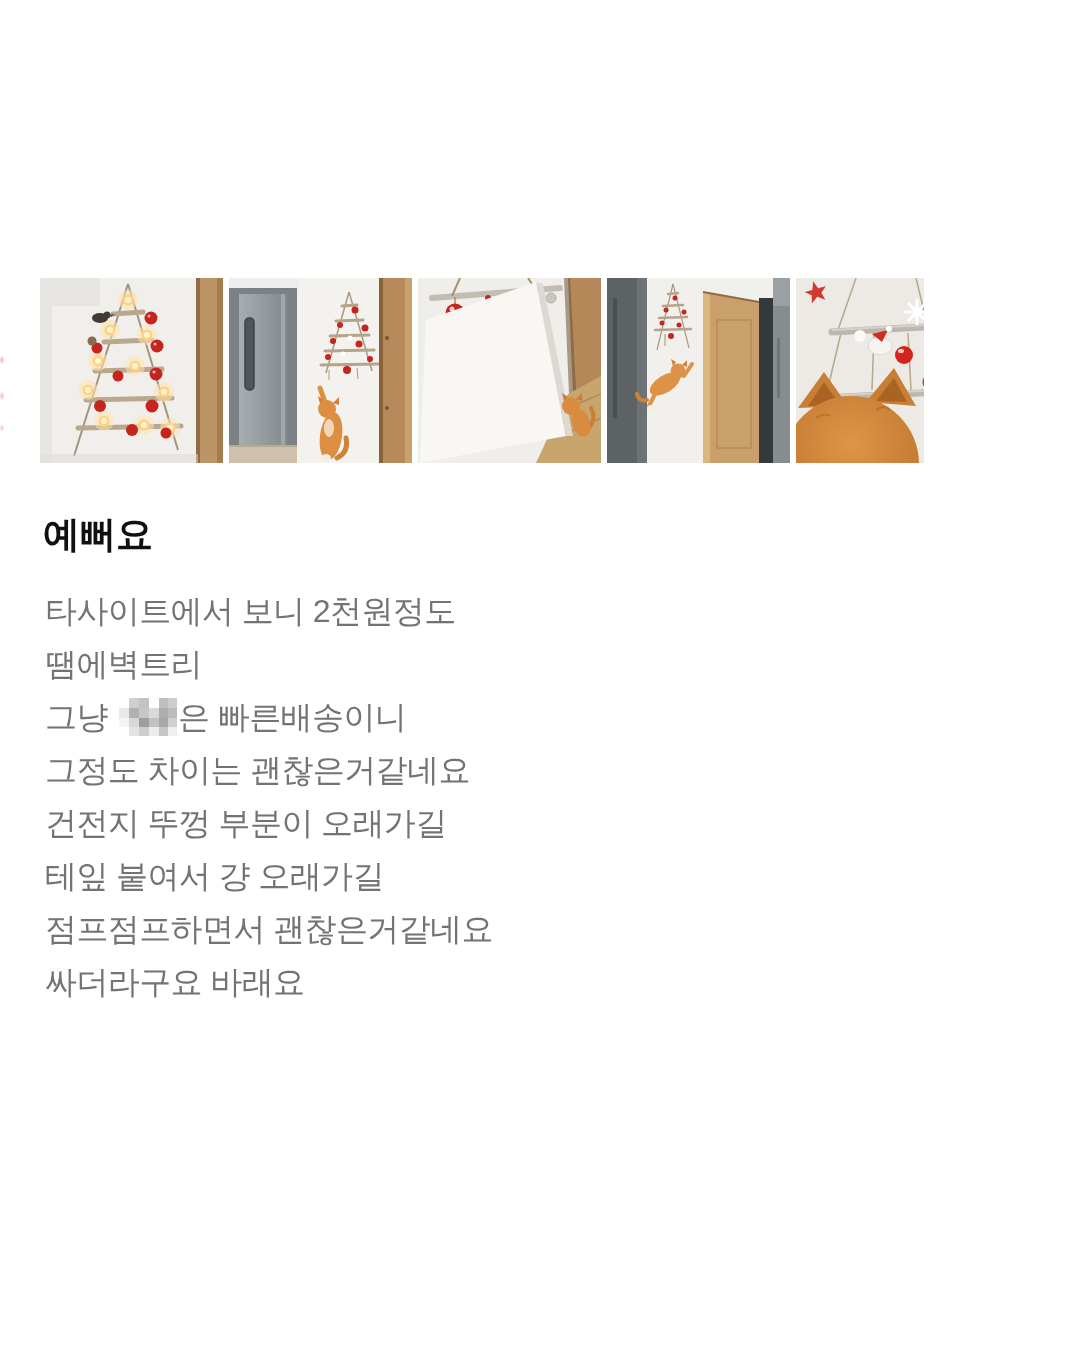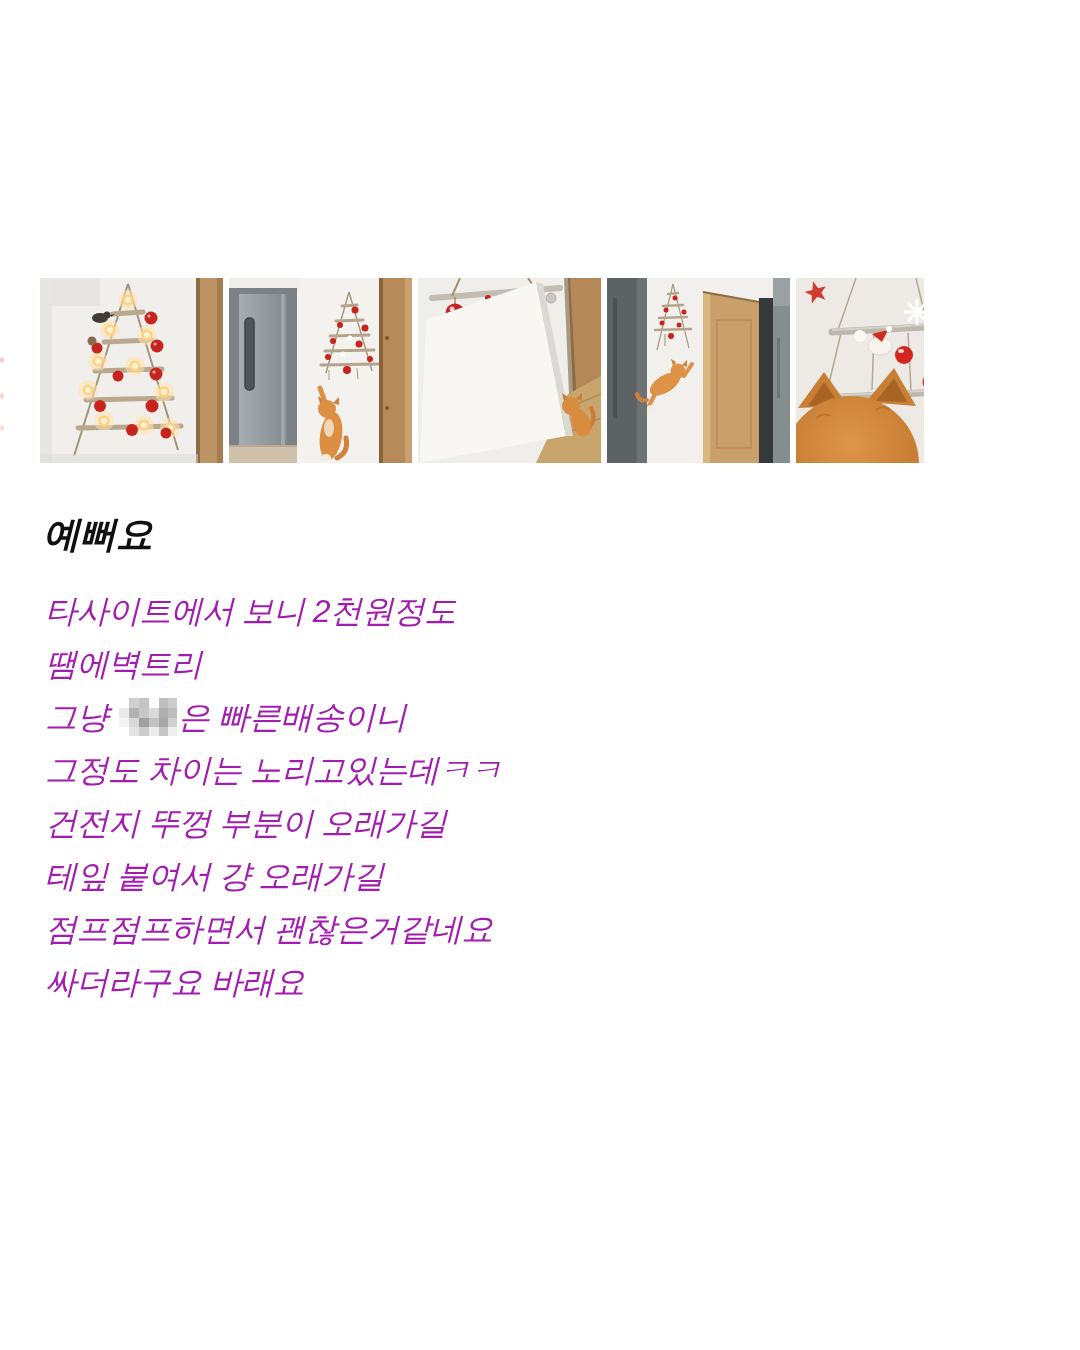--- a/index.html
+++ b/index.html
@@ -1,19 +1,18 @@
 <!DOCTYPE html>
 <html><head>
 <meta charset="utf-8">
 <style>
   html,body{margin:0;padding:0;background:#ffffff;}
   .canvas{
     position:relative;width:924px;height:1350px;background:#ffffff;overflow:hidden;
     font-family:"Liberation Sans","DejaVu Sans",sans-serif;
-    font-style:italic;
   }
   
   .thumb-row{
     position:absolute;left:40px;top:278px;width:1034px;height:185px;
     display:flex;gap:6px;overflow:hidden;
   }
   .thumb{
     flex:0 0 183px;width:183px;height:185px;position:relative;overflow:hidden;
     background:#f0eeea;
   }
@@ -34,21 +33,21 @@
       radial-gradient(4px 6px at 2px 150px, rgba(216,122,102,.38), rgba(216,122,102,0) 70%);
   }
   
   .review-title{
     position:absolute;left:43px;top:513px;
     font-size:37px;line-height:44px;font-weight:bold;color:#101010;
     letter-spacing:-0.5px;white-space:nowrap;
   }
   .review-body{
     position:absolute;left:45px;top:585px;width:1000px;
-    font-size:32px;line-height:53px;color:#a21caf;letter-spacing:-0.6px;
+    font-size:32px;line-height:53px;color:#737373;letter-spacing:-0.6px;
   }
   .review-line{height:53px;white-space:nowrap;}
   .mosaic{
     display:inline-block;width:58px;height:38px;vertical-align:-8px;
     margin:0 1px 0 3px;
   }
   .mosaic svg{display:block;width:58px;height:38px;}
 </style>
 </head>
 <body>
@@ -397,20 +396,20 @@
             <rect x="30" y="20" width="10" height="9" fill="#c2c2c2"></rect>
             <rect x="40" y="20" width="9" height="9" fill="#a8a8a8"></rect>
             <rect x="49" y="20" width="9" height="9" fill="#d0d0d0"></rect>
         <rect x="0" y="29" width="10" height="9" fill="#ffffff"></rect>
             <rect x="10" y="29" width="10" height="9" fill="#e3e3e3"></rect>
             <rect x="20" y="29" width="10" height="9" fill="#cdcdcd"></rect>
             <rect x="30" y="29" width="10" height="9" fill="#ececec"></rect>
             <rect x="40" y="29" width="9" height="9" fill="#c6c6c6"></rect>
             <rect x="49" y="29" width="9" height="9" fill="#efefef"></rect>
       </svg></span><span>은 빠른배송이니</span></div>
-    <div class="review-line">그정도 차이는 노리고있는데ㅋㅋ</div>
+    <div class="review-line">그정도 차이는 괜찮은거같네요</div>
     <div class="review-line">건전지 뚜껑 부분이 오래가길</div>
     <div class="review-line">테잎 붙여서 걍 오래가길</div>
     <div class="review-line">점프점프하면서 괜찮은거같네요</div>
     <div class="review-line">싸더라구요 바래요</div>
   </div>
 
 </div>
 
 </body></html>

